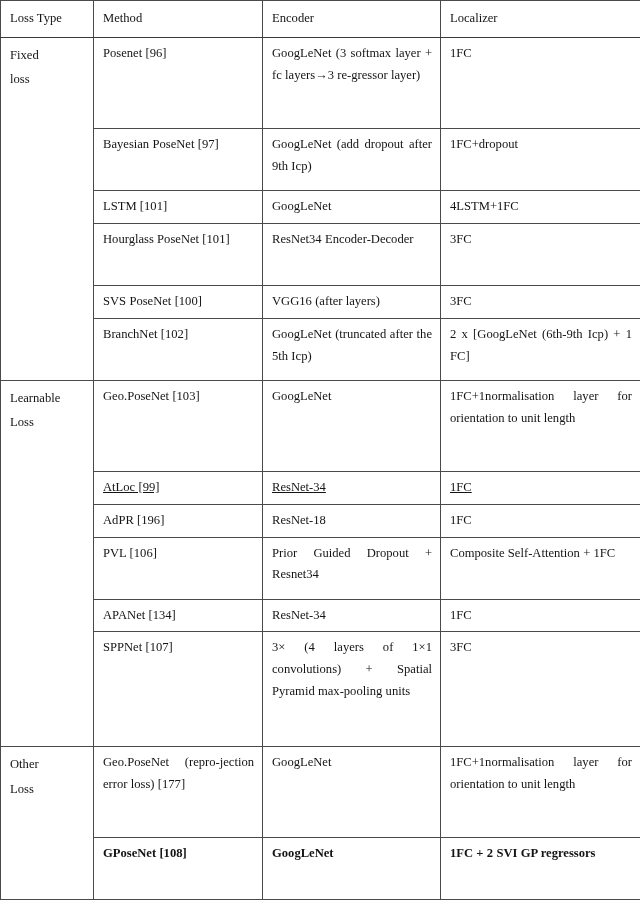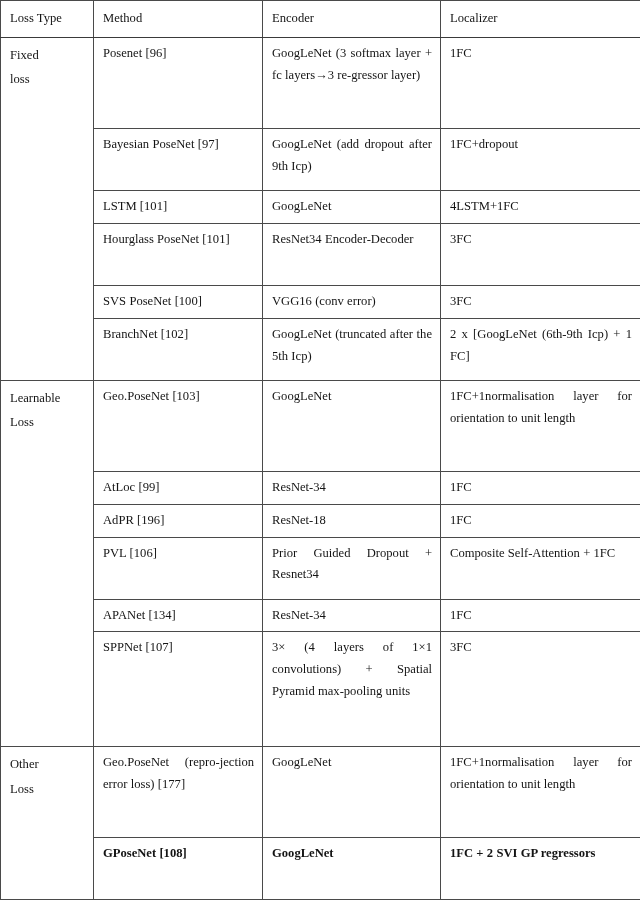--- a/index.html
+++ b/index.html
@@ -83,21 +83,21 @@
   td.loss-cell .cell-text { text-align: left; text-align-last: left; }
 
   
   tr.r-posenet     td { height: 80px; }
   tr.r-bayesian    td { height: 51px; }
   tr.r-lstm        td { height: 21px; }
   tr.r-hourglass   td { height: 51px; }
   tr.r-svs         td { height: 21px; }
   tr.r-branchnet   td { height: 51px; }
   tr.r-geoposenet  td { height: 80px; }
-  tr.r-atloc       td { height: 21px; }
+  tr.r-atloc       td { height: 21px; text-decoration: underline; }
   tr.r-adpr        td { height: 21px; }
   tr.r-pvl         td { height: 51px; }
   tr.r-apanet      td { height: 21px; }
   tr.r-sppnet      td { height: 104px; }
   tr.r-geoproj     td { height: 80px; }
   tr.r-gposenet    td { height: 51px; font-weight: bold; }
 </style>
 </head>
 <body>
 
@@ -172,21 +172,21 @@
           </td>
         <td>
             <span class="cell-text">3FC</span>
           </td>
       </tr>
       <tr class="r-svs">
         <td>
             <span class="cell-text">SVS PoseNet [100]</span>
           </td>
         <td>
-            <span class="cell-text">VGG16 (conv error)</span>
+            <span class="cell-text">VGG16 (after layers)</span>
           </td>
         <td>
             <span class="cell-text">3FC</span>
           </td>
       </tr>
       <tr class="r-branchnet">
         <td>
             <span class="cell-text">BranchNet [102]</span>
           </td>
         <td>

